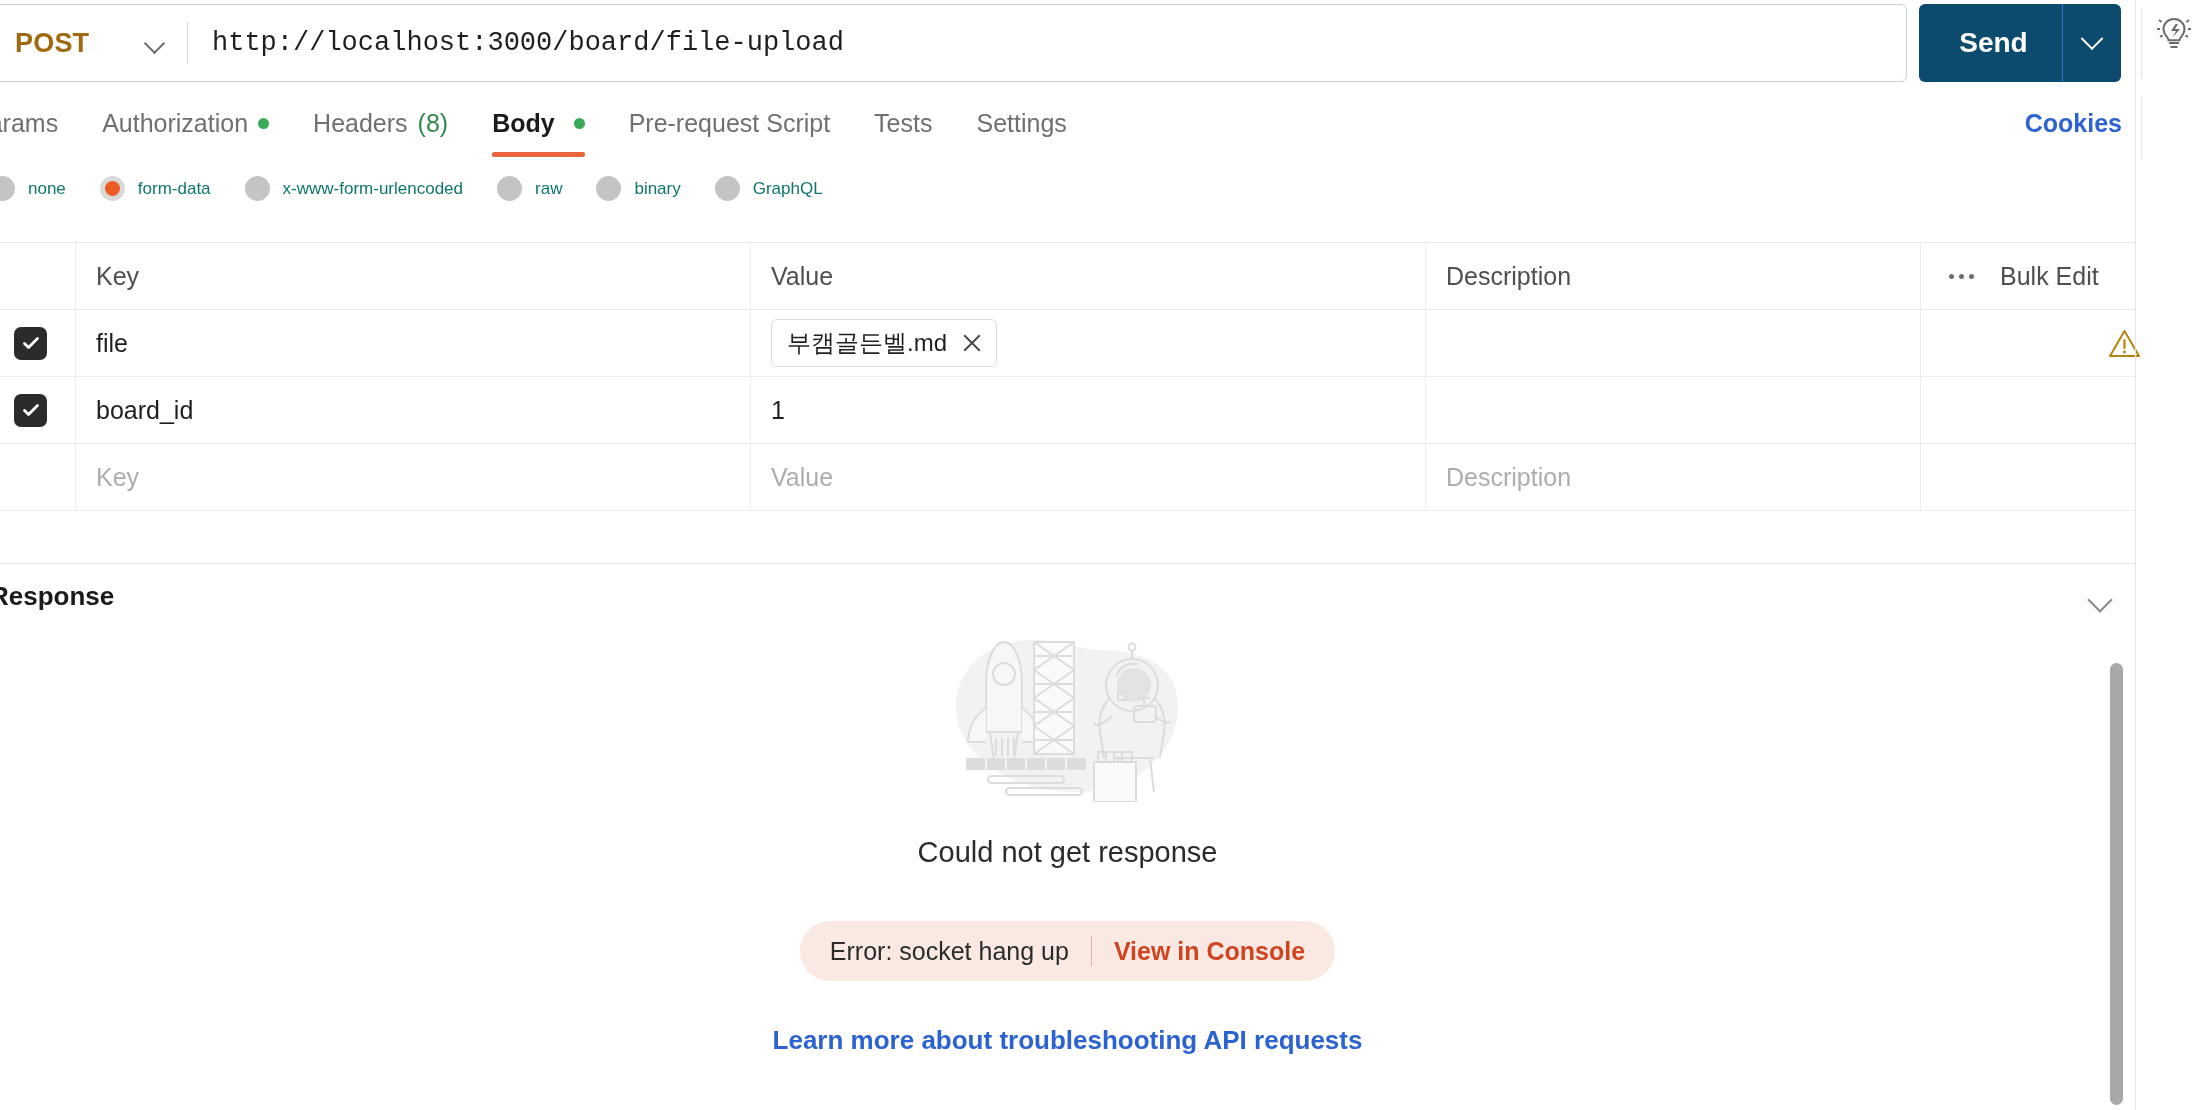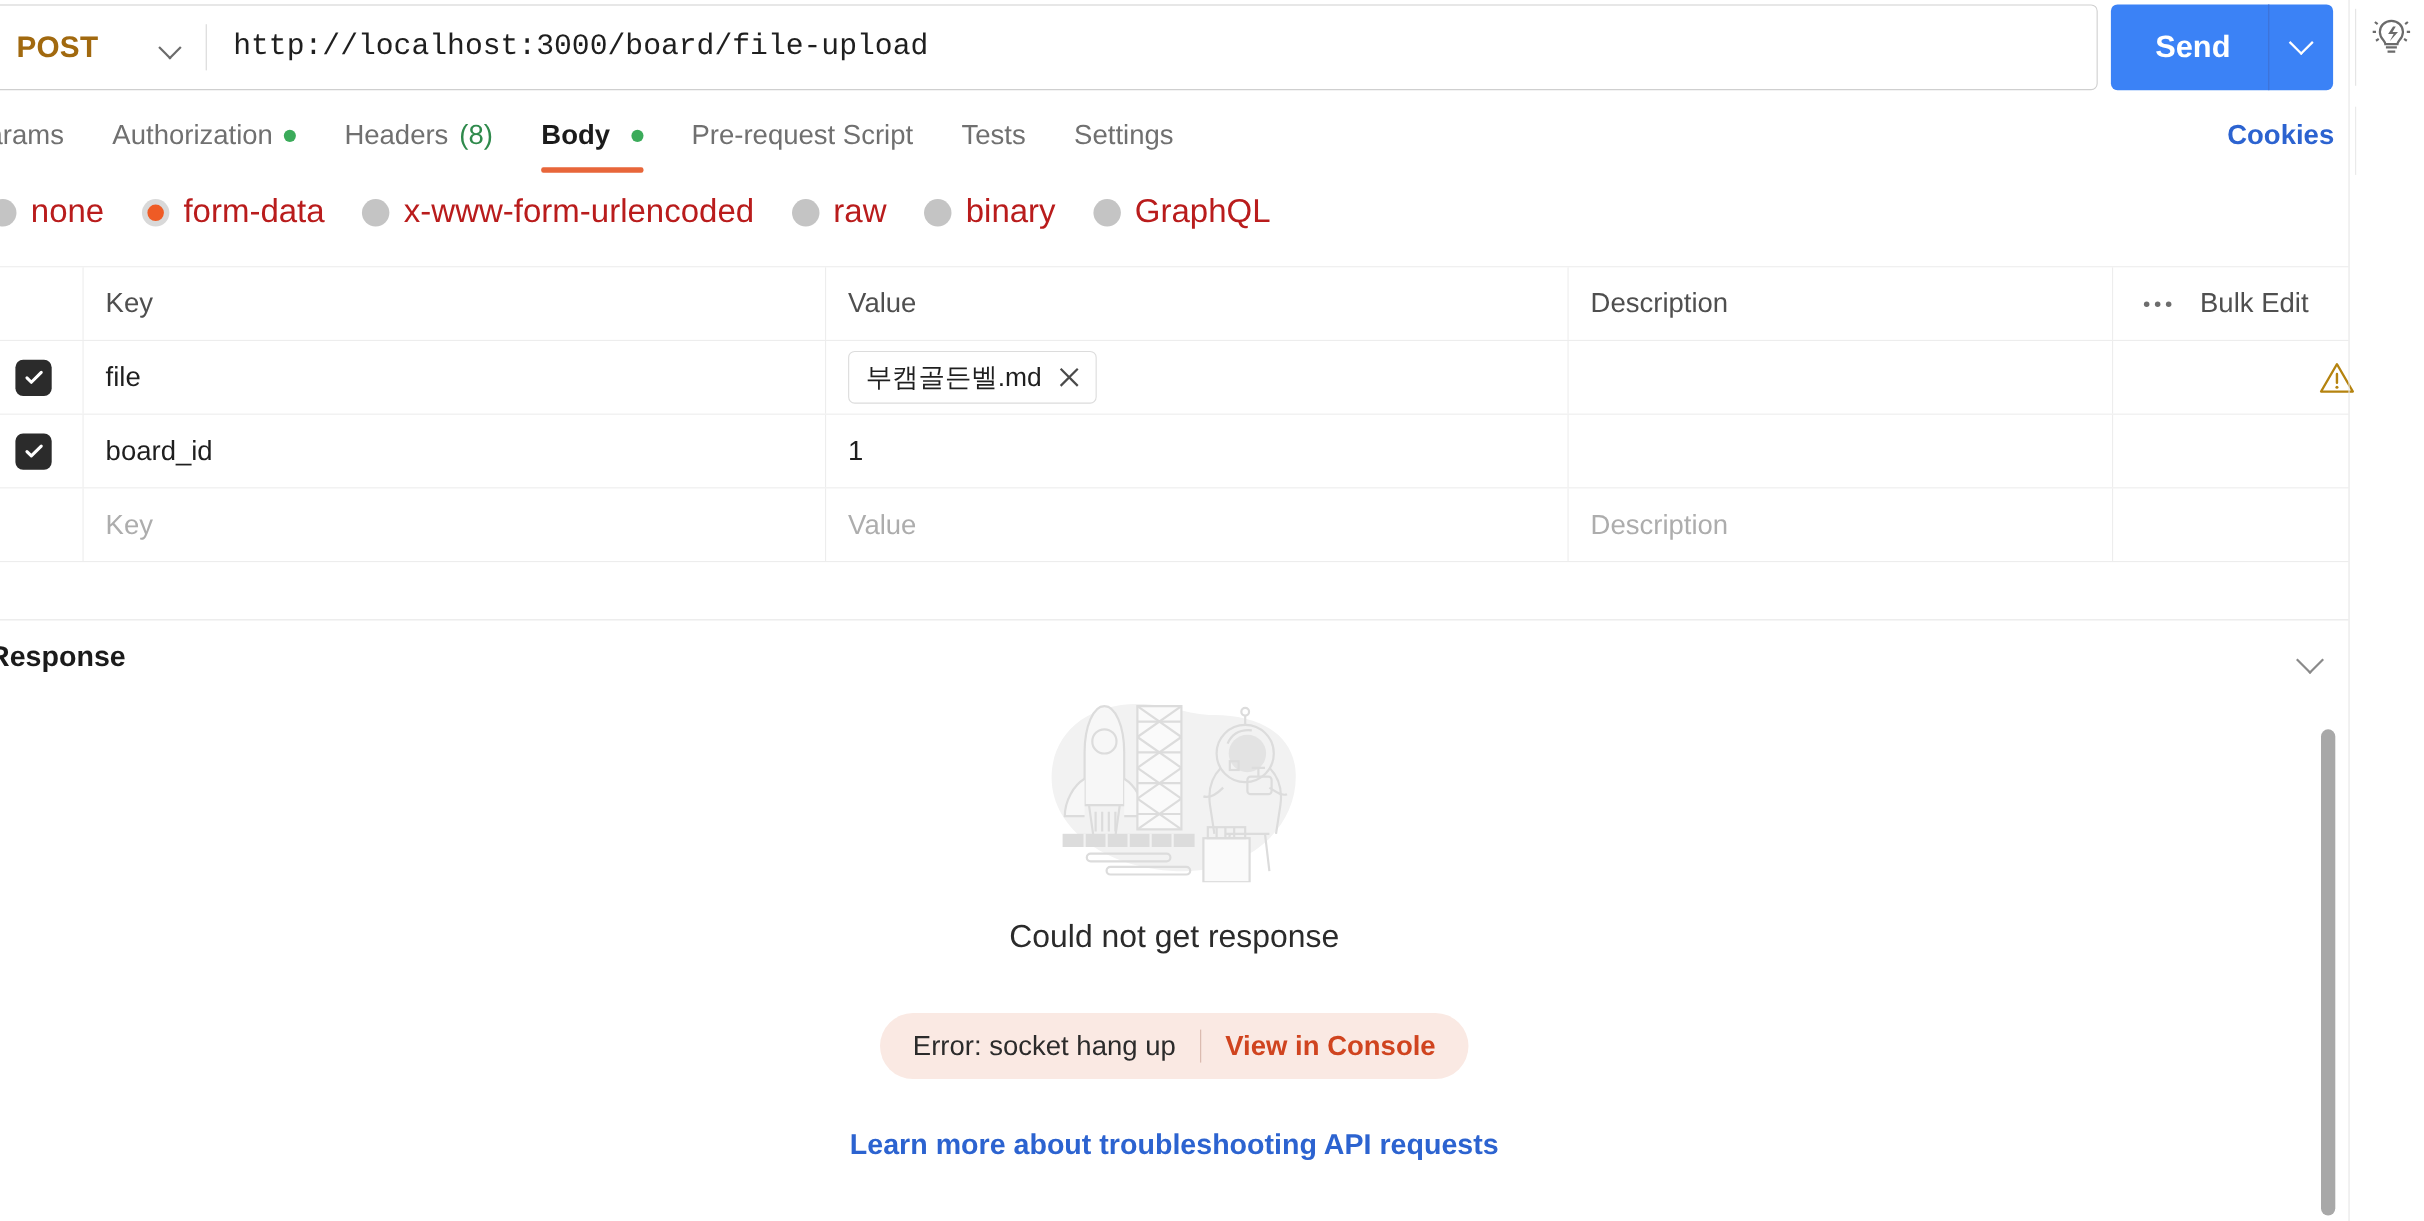--- a/index.html
+++ b/index.html
@@ -36,21 +36,21 @@
     transform: rotate(45deg);
   }
   .method-divider { width: 1px; height: 42px; background: #d8d8d8; }
   .url-input {
     flex: 1; height: 100%; border: none; outline: none; background: transparent;
     font-family: Liberation Mono, monospace;
     font-size: 27px; color: #1f1f1f; padding: 0 24px;
   }
   .send-btn {
     position: absolute; left: 1919px; top: 4px; width: 202px; height: 78px;
-    background: #3b82f6; border-radius: 6px; display: flex; align-items: center; cursor: pointer;
+    background: #0c4a6e; border-radius: 6px; display: flex; align-items: center; cursor: pointer;
   }
   .send-label {
     flex: 1; text-align: center; color: #fff; font-size: 28px; font-weight: 700;
     padding-left: 6px;
   }
   .send-sep { width: 1px; height: 78px; background: #3f72d3; }
   .send-caret { width: 58px; display: flex; align-items: center; justify-content: center; }
   .send-caret::before {
     content:""; width:14px; height:14px; border-right:2.5px solid #fff; border-bottom:2.5px solid #fff;
     transform: rotate(45deg) translate(-3px,-3px);
@@ -87,21 +87,21 @@
   .modes {
     position: absolute; left: -10px; top: 176px; display: flex; align-items: center; gap: 34px;
   }
   .mode { display: flex; align-items: center; gap: 13px; cursor: pointer; }
   .radio {
     width: 25px; height: 25px; border-radius: 50%; background: #c4c4c4;
     display: flex; align-items: center; justify-content: center;
   }
   .radio.on { background: #d9d9d9; }
   .radio.on::after { content:""; width: 15px; height: 15px; border-radius: 50%; background: #ef5b25; }
-  .mode-label { font-size: 30px; color: #b91c1c; white-space: nowrap; }
+  .mode-label { font-size: 17px; color: #0f766e; white-space: nowrap; }
 
   
   .table { position: absolute; left: -14px; top: 242px; width: 2149px; }
   .trow { display: flex; align-items: stretch; border-bottom: 1px solid #ededed; }
   .trow.header { border-top: 1px solid #ededed; }
   .c-check { width: 90px; border-right: 1px solid #ededed; display: flex; align-items: center; justify-content: center; }
   .c-key { width: 675px; border-right: 1px solid #ededed; display: flex; align-items: center; padding-left: 20px; }
   .c-val { width: 675px; border-right: 1px solid #ededed; display: flex; align-items: center; padding-left: 20px; position: relative; }
   .c-desc { width: 495px; border-right: 1px solid #ededed; display: flex; align-items: center; padding-left: 20px; }
   .c-tools { flex: 1; display: flex; align-items: center; gap: 20px; padding-left: 22px; }

